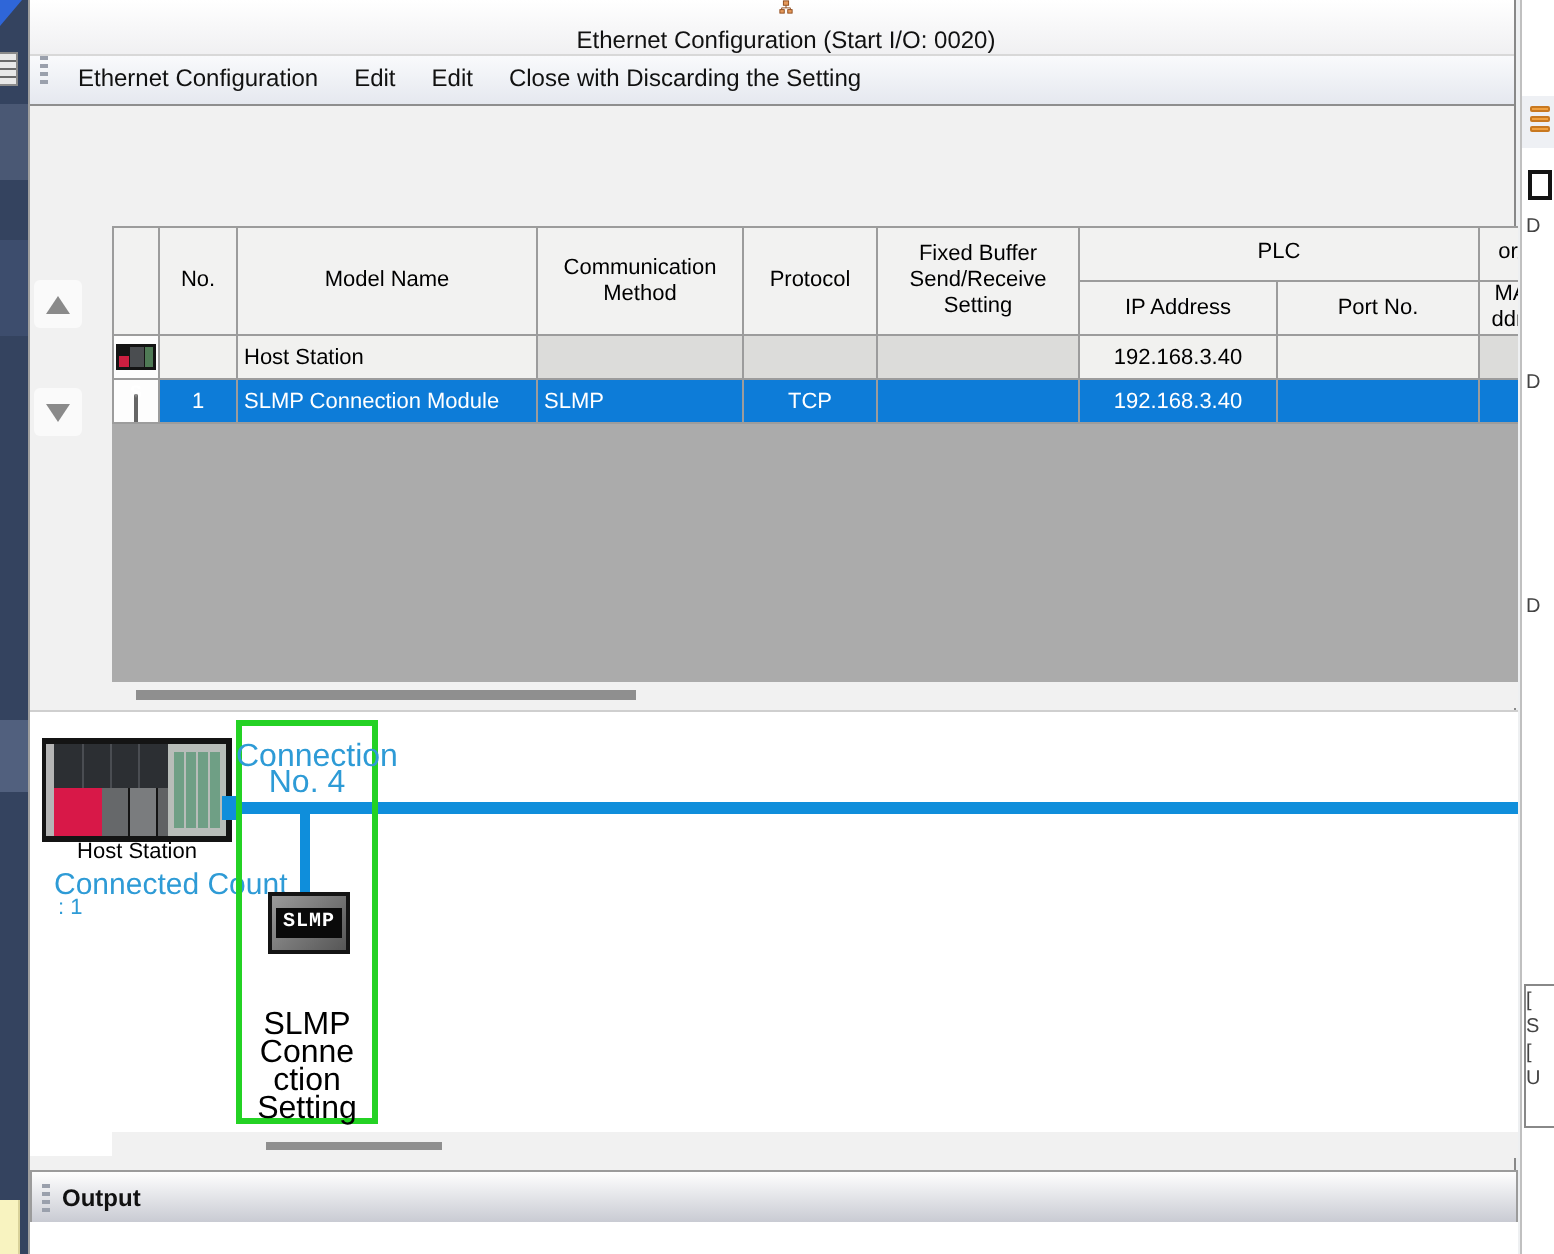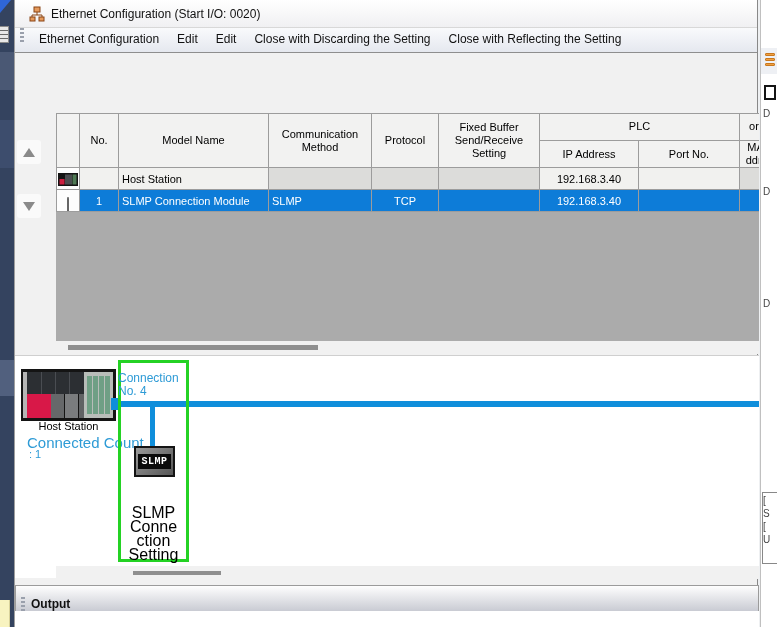--- a/index.html
+++ b/index.html
@@ -20,21 +20,21 @@
   #left-strip .blk3 { left:0; top:360px; width:14px; height:36px; background:#51607e; }
   #left-strip .yellow { left:0; top:600px; width:10px; height:27px;
       background:#f8f3c0; border-right:1px solid #d9d29a; }
 
   
   #win { left:14px; top:0; width:744px; height:627px; background:#f1f1f1;
          border-left:1px solid #9e9e9e; border-right:1px solid #888; }
 
   #titlebar { left:0; top:0; width:100%; height:28px;
       background:linear-gradient(#ffffff,#f0f0f2); border-bottom:1px solid #d8d8d8;
-      display:flex; align-items:center; gap:6px; padding-left:14px; }
+      display:flex; align-items:center; gap:6px; padding-left:14px;flex-direction:column; }
   #titlebar .t-text { font-size:12px; color:#111; }
 
   #menubar { left:0; top:28px; width:100%; height:25px;
       background:linear-gradient(#f9fafc,#e5e8ef); border-bottom:1px solid #8e8e8e;
       display:flex; align-items:flex-start; }
   .grip { width:4px; height:14px; margin:0 6px 0 5px;
       background:repeating-linear-gradient(#9aa0ac 0 2px, transparent 2px 4px); }
   .menu-item { padding:4px 9px; font-size:12px; color:#111; cursor:default; }
 
   
@@ -69,39 +69,39 @@
   .s-icon .s-body { width:14px; height:7px; margin:0 auto; background:#b9b9b9;
       border:1px solid #666; border-top:2px solid #888; border-radius:1px; }
 
   
   #diagram { left:0; top:355px; width:744px; height:223px; background:#fff; border-top:1px solid #cfcfcf; }
   #host-img { left:6px; top:13px; width:95px; height:52px; }
   #host-label { left:6px; top:64px; width:95px; text-align:center; font-size:11px; color:#000; }
   #count-label { left:12px; top:78px; font-size:15px; color:#2e9bd6; }
   #count-value { left:14px; top:92px; font-size:11px; color:#2e9bd6; }
   #green-box { left:103px; top:4px; width:71px; height:202px; border:3px solid #24d224; }
-  #conn-label { left:103px; top:16px; width:71px; text-align:left;
-      font-size:12px; line-height:13px; color:#2e9bd6; }
+  #conn-label { left:103px; top:16px; width:71px; text-align:center;
+      font-size:16px; line-height:13px; color:#2e9bd6; }
   #nub { left:96px; top:42px; width:7px; height:12px; background:#0f8edb; }
   #trunk { left:98px; top:45px; width:646px; height:6px; background:#0f8edb; }
   #vline { left:135px; top:51px; width:5px; height:41px; background:#0f8edb; }
   #slmp-icon { left:119px; top:90px; width:41px; height:31px;
       background:linear-gradient(135deg,#9a9a9a,#565656); border:2px solid #141414;
       display:flex; align-items:center; justify-content:center; }
   #slmp-icon .inner { background:#0a0a0a; color:#fff; font-weight:bold; font-size:10px;
       padding:2px 3px; letter-spacing:0.5px; font-family:"Liberation Mono", monospace; }
   #module-label { left:103px; top:150px; width:71px; text-align:center;
       font-size:16px; line-height:14px; color:#000; }
   #hscroll2 { left:41px; top:210px; width:703px; height:13px; background:#f1f1f1; }
   #hscroll2 .thumb { left:77px; top:5px; width:88px; height:4px; background:#8f8f8f; }
 
   
   #output-bar { left:0; top:585px; width:744px; height:26px;
       background:linear-gradient(#fefefe,#c9cbd3); border:1px solid #9b9b9b; border-bottom:none;
-      display:flex; align-items:flex-end; }
+      display:flex; align-items:center; }
   #output-bar .o-title { font-weight:bold; font-size:12px; color:#111; }
   #below-output { left:0; top:611px; width:744px; height:16px; background:#fff; }
 
   
   #right-panel { left:760px; top:0; width:17px; height:627px; background:#fff;
       border-left:1px solid #c0c0c0; }
   #right-panel .menu-bg { left:0; top:48px; width:17px; height:26px; background:#eef0f4; }
   #burger { left:4px; top:53px; width:10px; }
   #burger div { height:3px; background:#f0a040; border:1px solid #c87820; border-radius:1px; margin-bottom:2px; }
   #right-panel .mini-box { left:3px; top:85px; width:12px; height:15px; border:2px solid #141414; background:#fff; }
@@ -135,21 +135,20 @@
     </svg>
     <span class="t-text">Ethernet Configuration (Start I/O: 0020)</span>
   </div>
 
   <div id="menubar" class="abs">
     <span class="grip"></span>
     <span class="menu-item">Ethernet Configuration</span>
     <span class="menu-item">Edit</span>
     <span class="menu-item">Edit</span>
     <span class="menu-item">Close with Discarding the Setting</span>
-    <span class="menu-item">Close with Reflecting the Setting</span>
   </div>
 
   <div id="move-up" class="abs">
       <span class="tri-up"></span>
     </div>
   <div id="move-down" class="abs">
       <span class="tri-down"></span>
     </div>
 
   <div id="table-wrap" class="abs">

